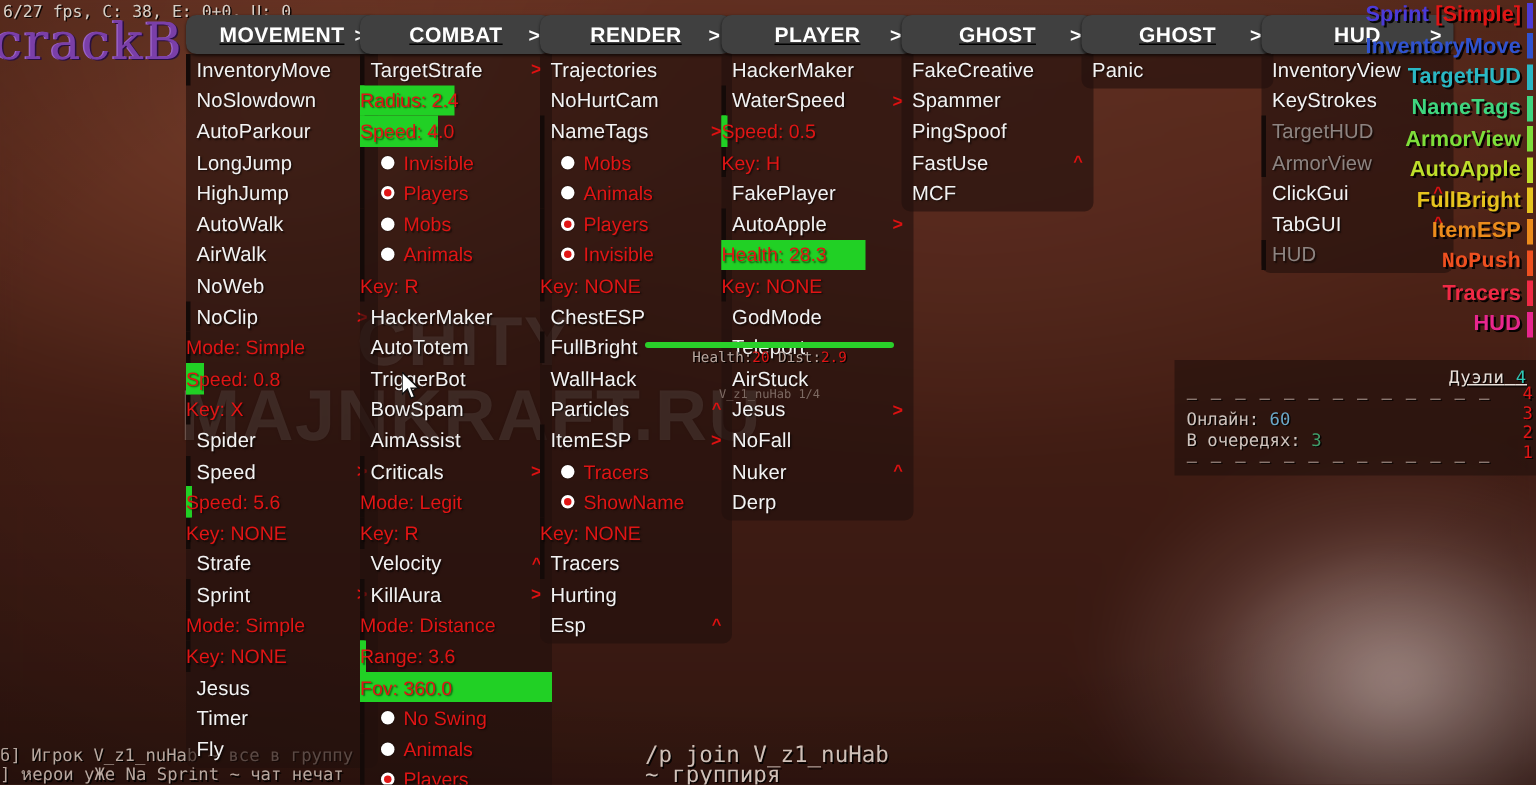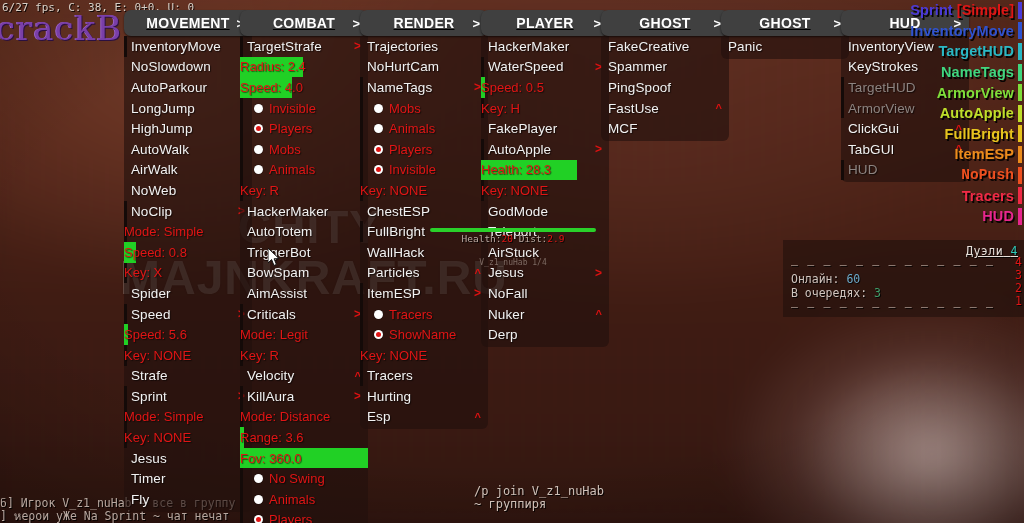--- a/index.html
+++ b/index.html
@@ -118,23 +118,23 @@
   #duels .ln .v { color:#6aa8c8; }
   #duels .ln .g { color:#3f9e6a; }
   #duels .nums { position:absolute; right:2px; top:16px; line-height:13px;
     color:#e01515; text-align:right; font-size:11.5px; }
 
   
   #chat { position:absolute; left:0px; bottom:0px; z-index:25; width:470px;
     font-family:"DejaVu Sans Mono", monospace; font-size:11.5px; line-height:13px;
     color:#b7a79f; text-shadow:1px 1px 0 rgba(0,0,0,.85); }
   #chat .cl { white-space:nowrap; overflow:hidden; }
-  #chat2 { position:absolute; left:430px; bottom:12px; z-index:25; width:300px;
-    font-family:"DejaVu Sans Mono", monospace; font-size:12px; line-height:13px;
-    color:#cfc0b8; text-shadow:1px 1px 0 rgba(0,0,0,.85);margin-left:44px; }
+  #chat2 { position:absolute; left:430px; bottom:0px; z-index:25; width:300px;
+    font-family:"DejaVu Sans Mono", monospace; font-size:15px; line-height:13px;
+    color:#cfc0b8; text-shadow:1px 1px 0 rgba(0,0,0,.85); }
 
   
   #cursor { position:absolute; left:268px; top:248px; z-index:60;
     width:0; height:0; pointer-events:none; }
   #cursor svg { position:absolute; left:0; top:0; }
 </style>
 </head>
 <body>
 
 <div id="bg">

